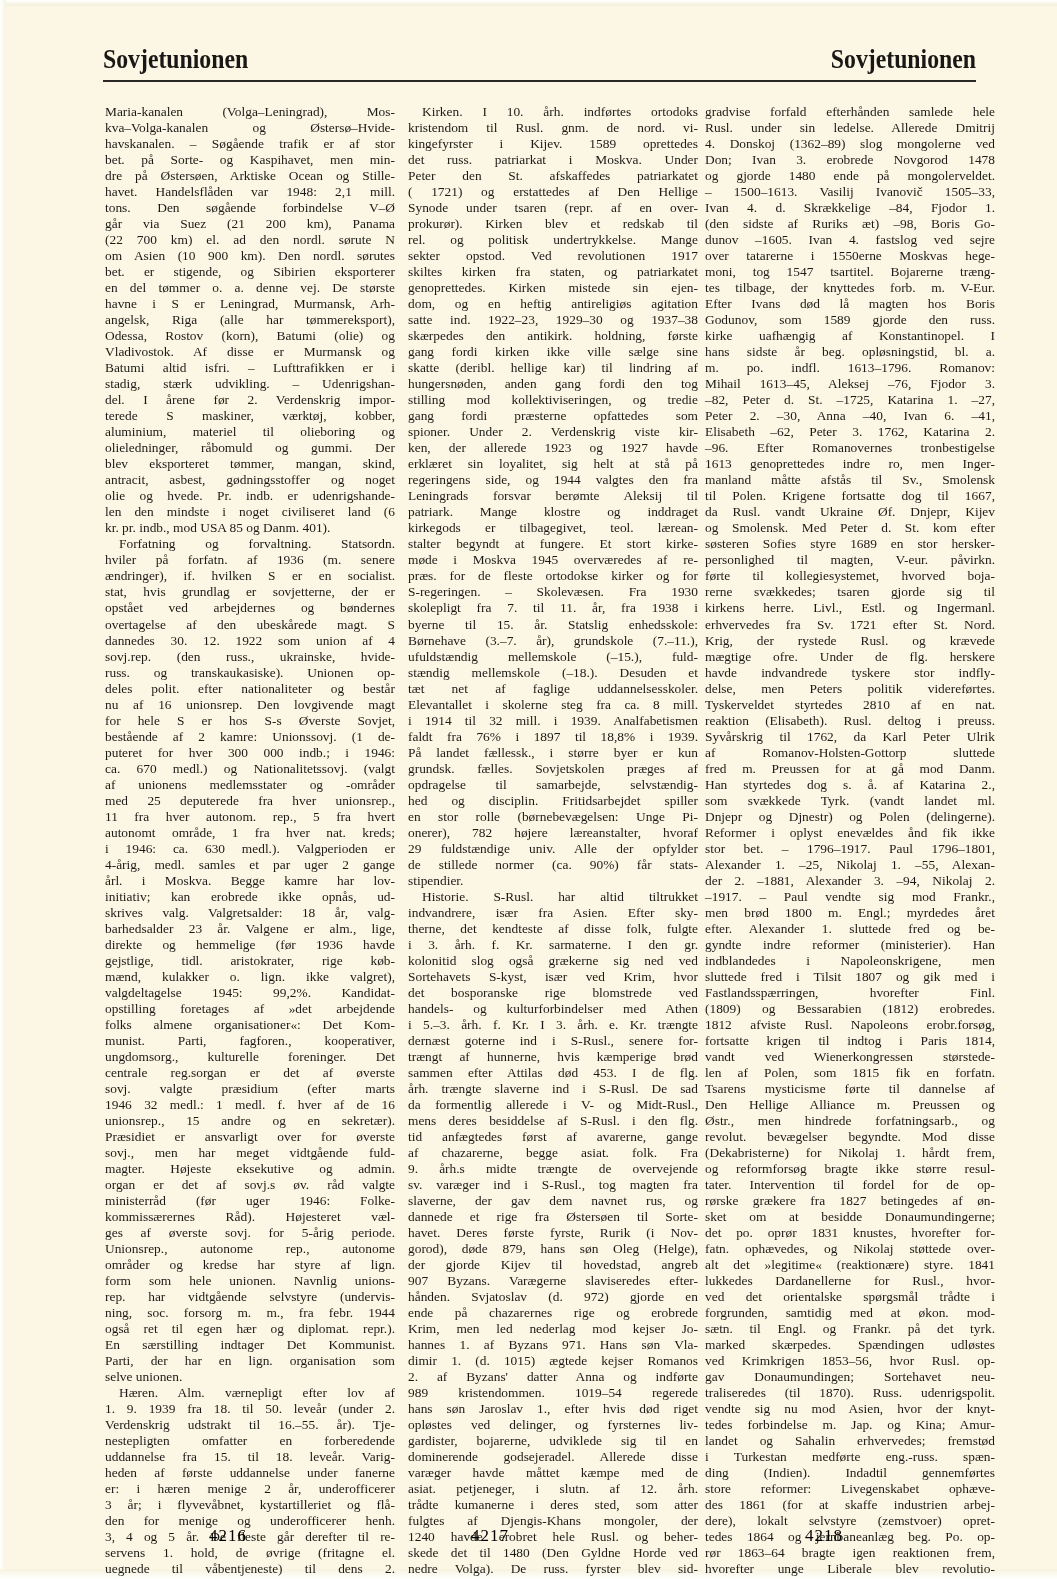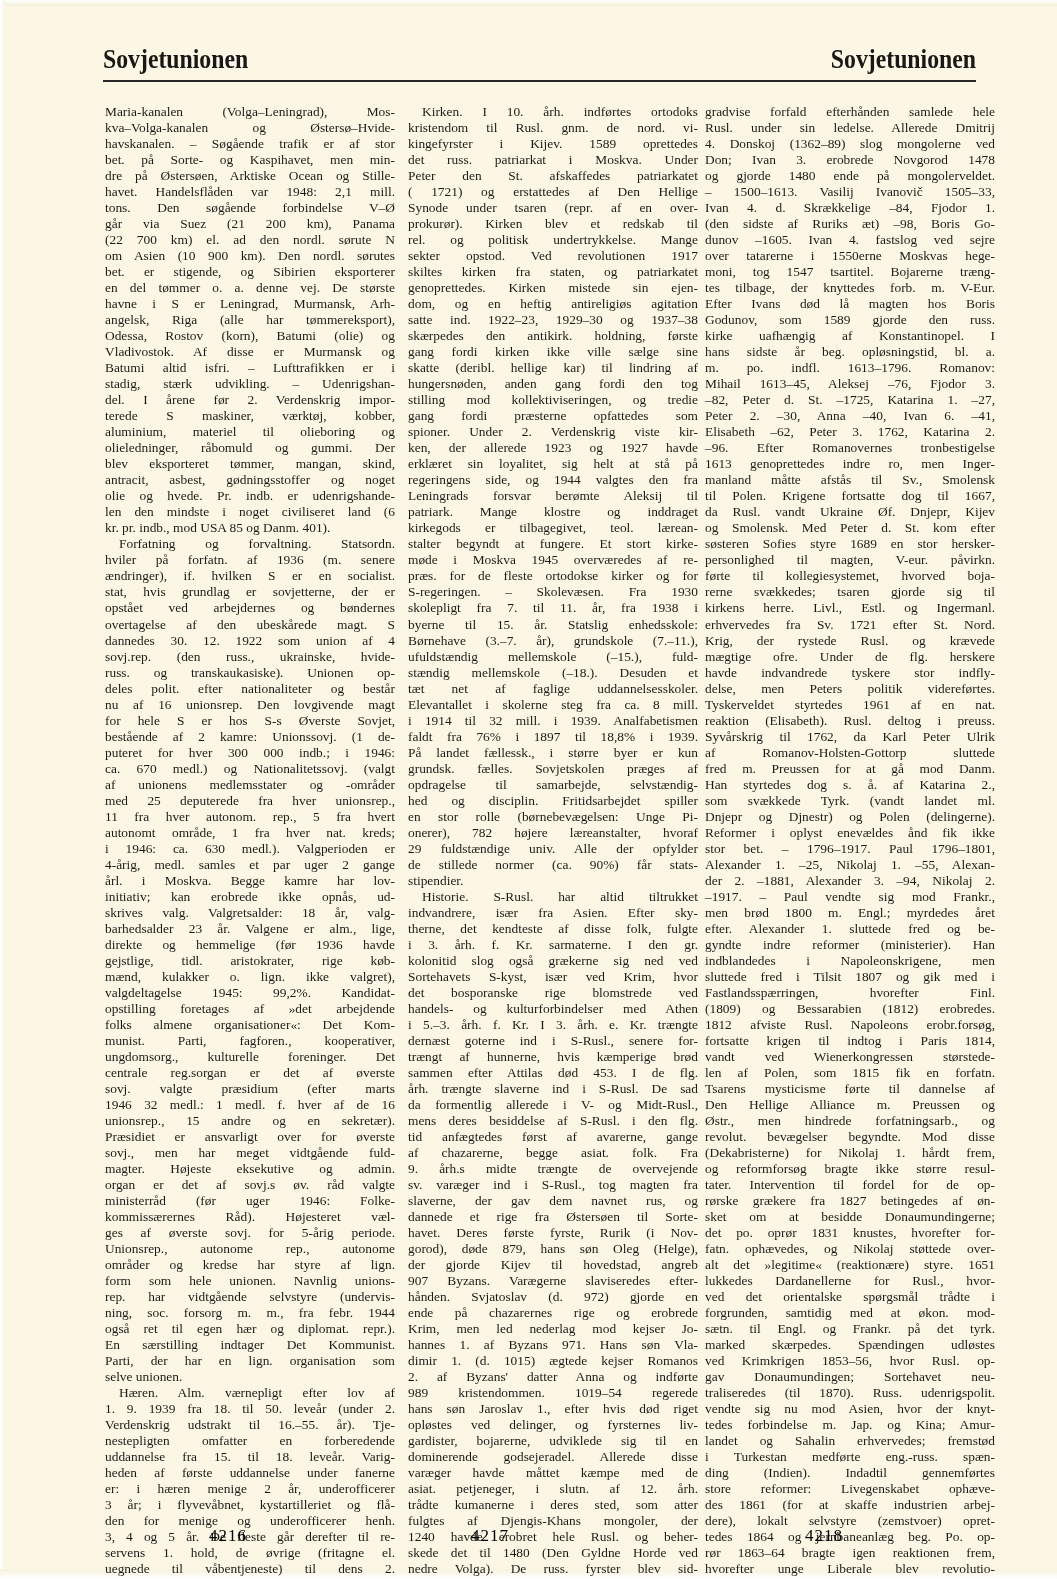--- a/index.html
+++ b/index.html
@@ -302,21 +302,21 @@
     <span class="line">søsteren Sofies styre 1689 en stor hersker-</span>
     <span class="line">personlighed til magten, V-eur. påvirkn.</span>
     <span class="line">førte til kollegiesystemet, hvorved boja-</span>
     <span class="line">rerne svækkedes; tsaren gjorde sig til</span>
     <span class="line">kirkens herre. Livl., Estl. og Ingermanl.</span>
     <span class="line">erhvervedes fra Sv. 1721 efter St. Nord.</span>
     <span class="line">Krig, der rystede Rusl. og krævede</span>
     <span class="line">mægtige ofre. Under de flg. herskere</span>
     <span class="line">havde indvandrede tyskere stor indfly-</span>
     <span class="line">delse, men Peters politik videreførtes.</span>
-    <span class="line">Tyskerveldet styrtedes 1961 af en nat.</span>
+    <span class="line">Tyskerveldet styrtedes 2810 af en nat.</span>
     <span class="line">reaktion (Elisabeth). Rusl. deltog i preuss.</span>
     <span class="line">Syvårskrig til 1762, da Karl Peter Ulrik</span>
     <span class="line">af Romanov-Holsten-Gottorp sluttede</span>
     <span class="line">fred m. Preussen for at gå mod Danm.</span>
     <span class="line">Han styrtedes dog s. å. af Katarina 2.,</span>
     <span class="line">som svækkede Tyrk. (vandt landet ml.</span>
     <span class="line">Dnjepr og Djnestr) og Polen (delingerne).</span>
     <span class="line">Reformer i oplyst enevældes ånd fik ikke</span>
     <span class="line">stor bet. – 1796–1917. Paul 1796–1801,</span>
     <span class="line">Alexander 1. –25, Nikolaj 1. –55, Alexan-</span>
@@ -337,21 +337,21 @@
     <span class="line">Den Hellige Alliance m. Preussen og</span>
     <span class="line">Østr., men hindrede forfatningsarb., og</span>
     <span class="line">revolut. bevægelser begyndte. Mod disse</span>
     <span class="line">(Dekabristerne) for Nikolaj 1. hårdt frem,</span>
     <span class="line">og reformforsøg bragte ikke større resul-</span>
     <span class="line">tater. Intervention til fordel for de op-</span>
     <span class="line">rørske grækere fra 1827 betingedes af øn-</span>
     <span class="line">sket om at besidde Donaumundingerne;</span>
     <span class="line">det po. oprør 1831 knustes, hvorefter for-</span>
     <span class="line">fatn. ophævedes, og Nikolaj støttede over-</span>
-    <span class="line">alt det »legitime« (reaktionære) styre. 1651</span>
+    <span class="line">alt det »legitime« (reaktionære) styre. 1841</span>
     <span class="line">lukkedes Dardanellerne for Rusl., hvor-</span>
     <span class="line">ved det orientalske spørgsmål trådte i</span>
     <span class="line">forgrunden, samtidig med at økon. mod-</span>
     <span class="line">sætn. til Engl. og Frankr. på det tyrk.</span>
     <span class="line">marked skærpedes. Spændingen udløstes</span>
     <span class="line">ved Krimkrigen 1853–56, hvor Rusl. op-</span>
     <span class="line">gav Donaumundingen; Sortehavet neu-</span>
     <span class="line">traliseredes (til 1870). Russ. udenrigspolit.</span>
     <span class="line">vendte sig nu mod Asien, hvor der knyt-</span>
     <span class="line">tedes forbindelse m. Jap. og Kina; Amur-</span>

